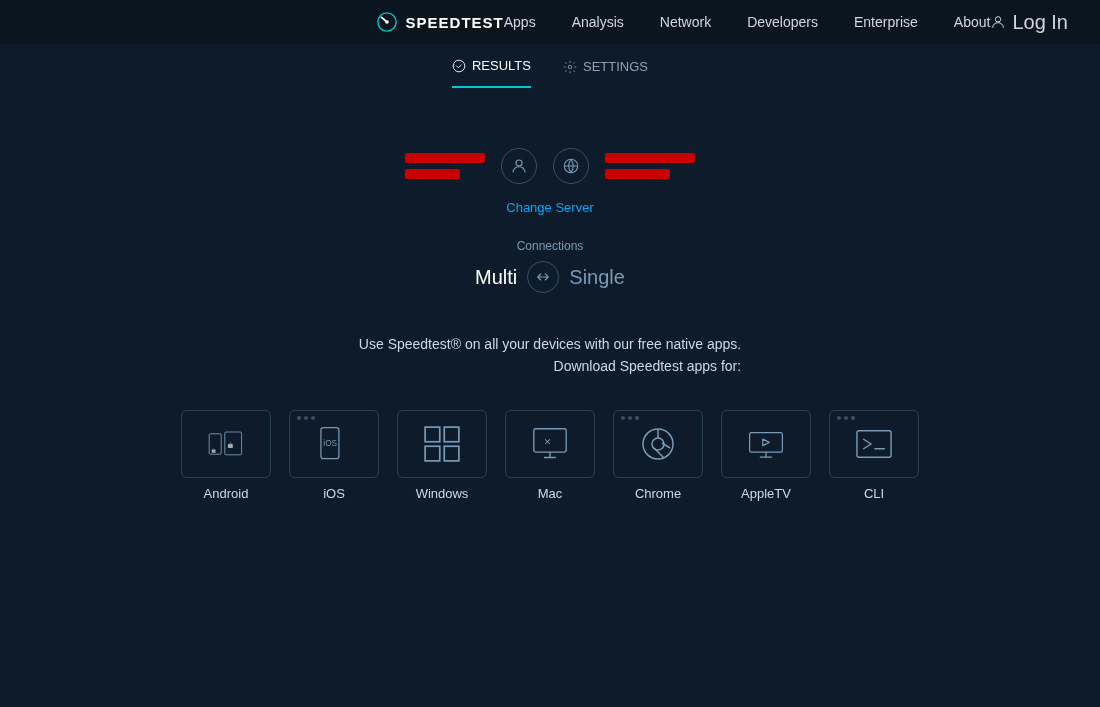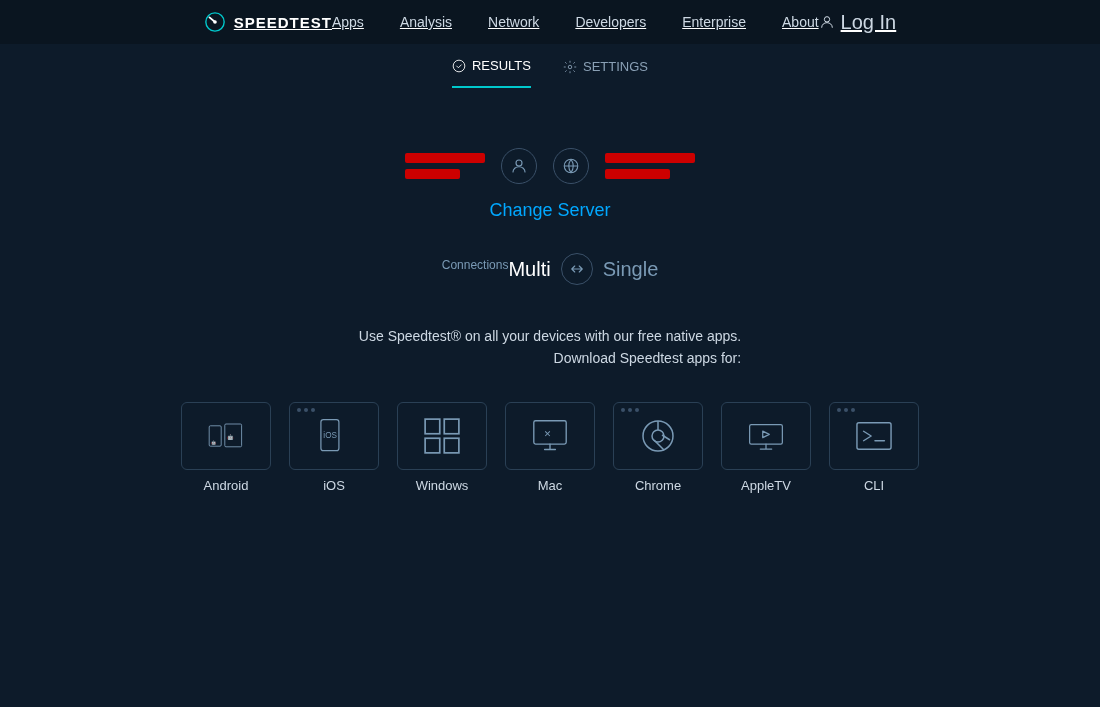--- a/index.html
+++ b/index.html
@@ -10,25 +10,24 @@
       font-family: -apple-system, BlinkMacSystemFont, 'Segoe UI', sans-serif;
       min-height: 707px;
       width: 1100px;
       overflow-x: hidden;
     }
 
     
     header {
       display: flex;
       align-items: center;
-      justify-content: center;
+      justify-content: flex-end;
       padding: 0 32px;
       height: 44px;
       background-color: #0a1520;
-      text-decoration: underline;
     }
 
     .logo {
       display: flex;
       align-items: center;
       gap: 8px;
       color: #fff;
       font-weight: 700;
       font-size: 15px;
       letter-spacing: 1px;
@@ -195,30 +194,30 @@
 
     .server-sub {
       background: #cc0000;
       height: 10px;
       width: 65px;
       border-radius: 2px;
     }
 
     .change-server {
       color: #00a8ff;
-      font-size: 18px;
+      font-size: 13px;
       cursor: pointer;
       text-align: center;
-      margin-bottom: 32px;
+      margin-bottom: 24px;
     }
 
     
     .connections-section {
       display: flex;
-      flex-direction: row;
+      flex-direction: column;
       align-items: center;
       margin-bottom: 40px;
     }
 
     .connections-label {
       color: #7a9ab5;
       font-size: 12px;
       margin-bottom: 8px;
     }
 

